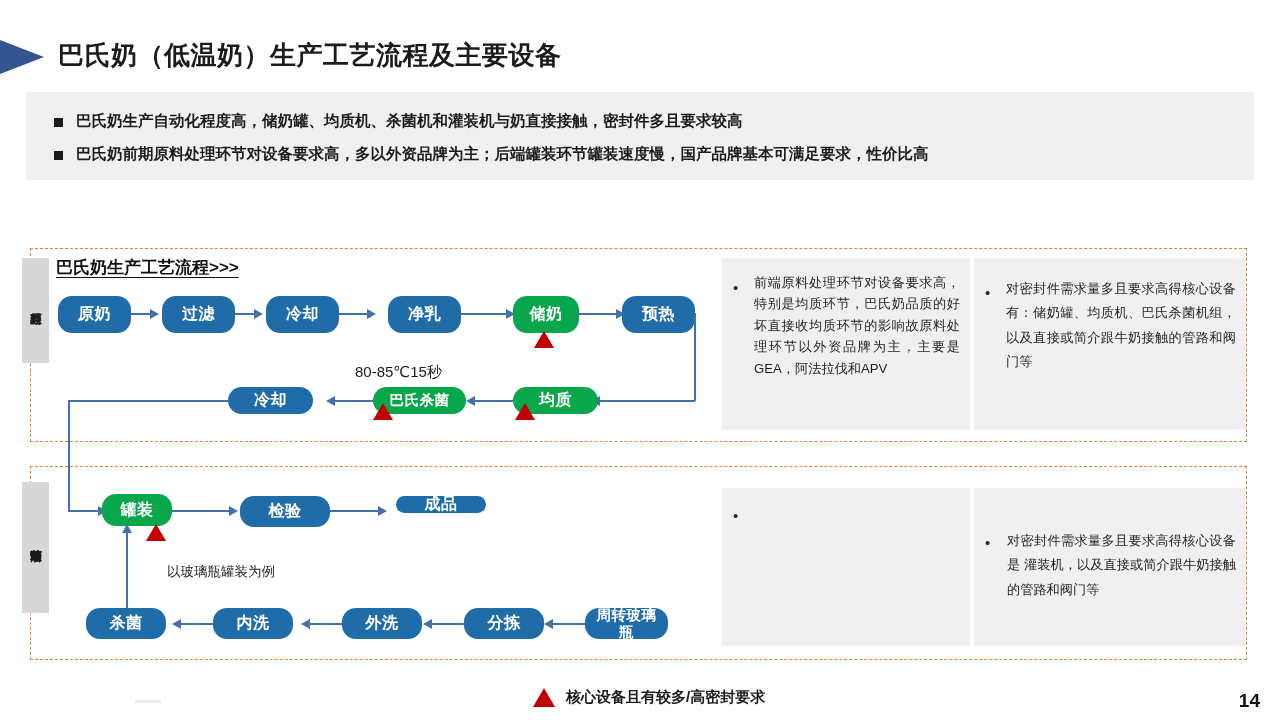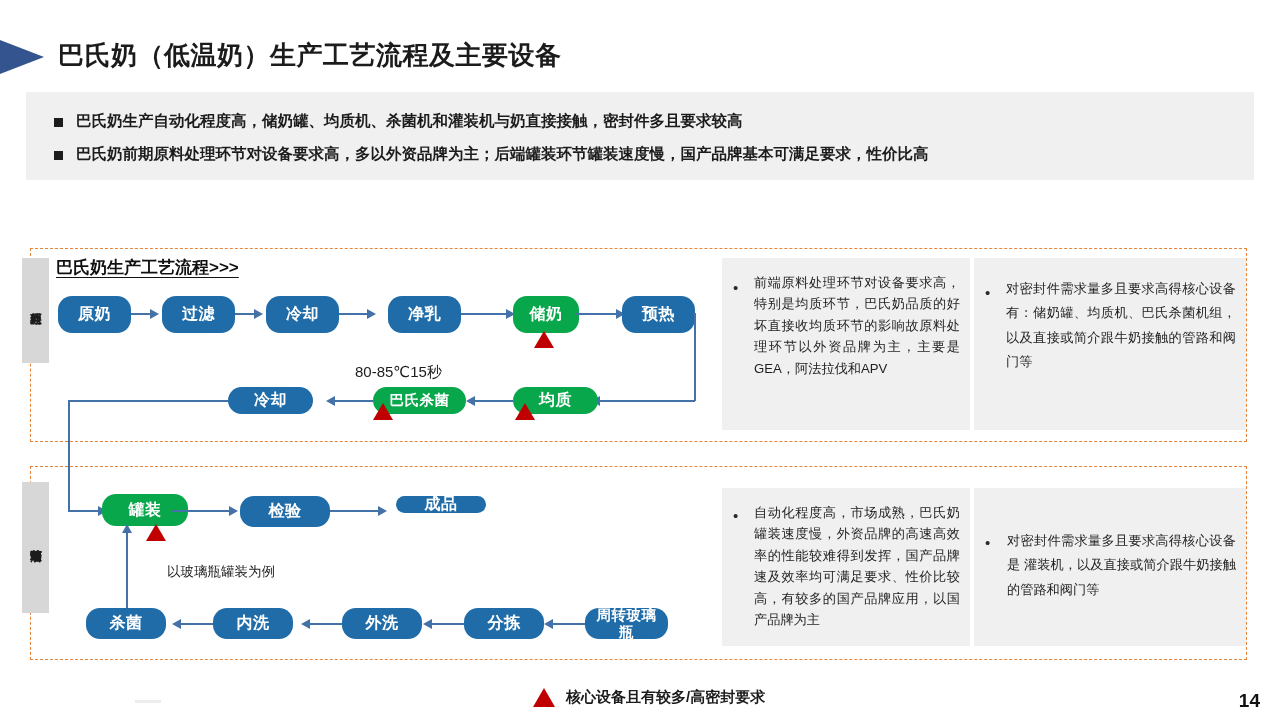--- a/index.html
+++ b/index.html
@@ -253,21 +253,21 @@
   </div>
 
   <div class="panel" id="panel2"></div>
 
   <div class="sidetab" id="sidetab2">
     <div class="tabbody"></div>
     <div class="tabpoint"></div>
     <div class="tablabel">后端罐装环节</div>
   </div>
 
-  <div class="node green" style="left:102px;top:494px;width:86px;height:32px;">罐装</div>
+  <div class="node green" style="left:102px;top:494px;width:70px;height:32px;">罐装</div>
   <div class="marker" style="left:146px;top:524px;"></div>
   <div class="hline" style="left:172px;top:510.2px;width:57px;"></div>
   <div class="arrowR" style="left:229px;top:505.5px;"></div>
 
   <div class="node blue" style="left:240px;top:496px;width:90px;height:31px;">检验</div>
   <div class="hline" style="left:330px;top:510.2px;width:48px;"></div>
   <div class="arrowR" style="left:378px;top:505.5px;"></div>
 
   <div class="node blue" style="left:396px;top:496px;width:90px;height:17px;">成品</div>
 
@@ -291,21 +291,20 @@
   <div class="arrowL" style="left:301px;top:618.5px;"></div>
 
   <div class="node blue" style="left:213px;top:608px;width:80px;height:31px;">内洗</div>
   <div class="hline" style="left:181px;top:623.2px;width:32px;"></div>
   <div class="arrowL" style="left:172px;top:618.5px;"></div>
 
   <div class="node blue" style="left:86px;top:608px;width:80px;height:31px;">杀菌</div>
 
   <div class="notebox" id="note2a">
     <span class="bul">•</span>
-    <p>自动化程度高，市场成熟，巴氏奶罐装速度慢，外资品牌的高速高效率的性能较难得到发挥，国产品牌速及效率均可满足要求、性价比较高，有较多的国产品牌应用，以国产品牌为主</p>
   </div>
   <div class="notebox" id="note2b">
     <span class="bul">•</span>
     <p style="padding-top:27px;margin-left:23px;">对密封件需求量多且要求高得核心设备是 灌装机，以及直接或简介跟牛奶接触的管路和阀门等</p>
   </div>
 
   <div class="footer-smudge"></div>
   <div class="legend">
     <span class="legend-tri"></span>
     <span class="legend-text">核心设备且有较多/高密封要求</span>

